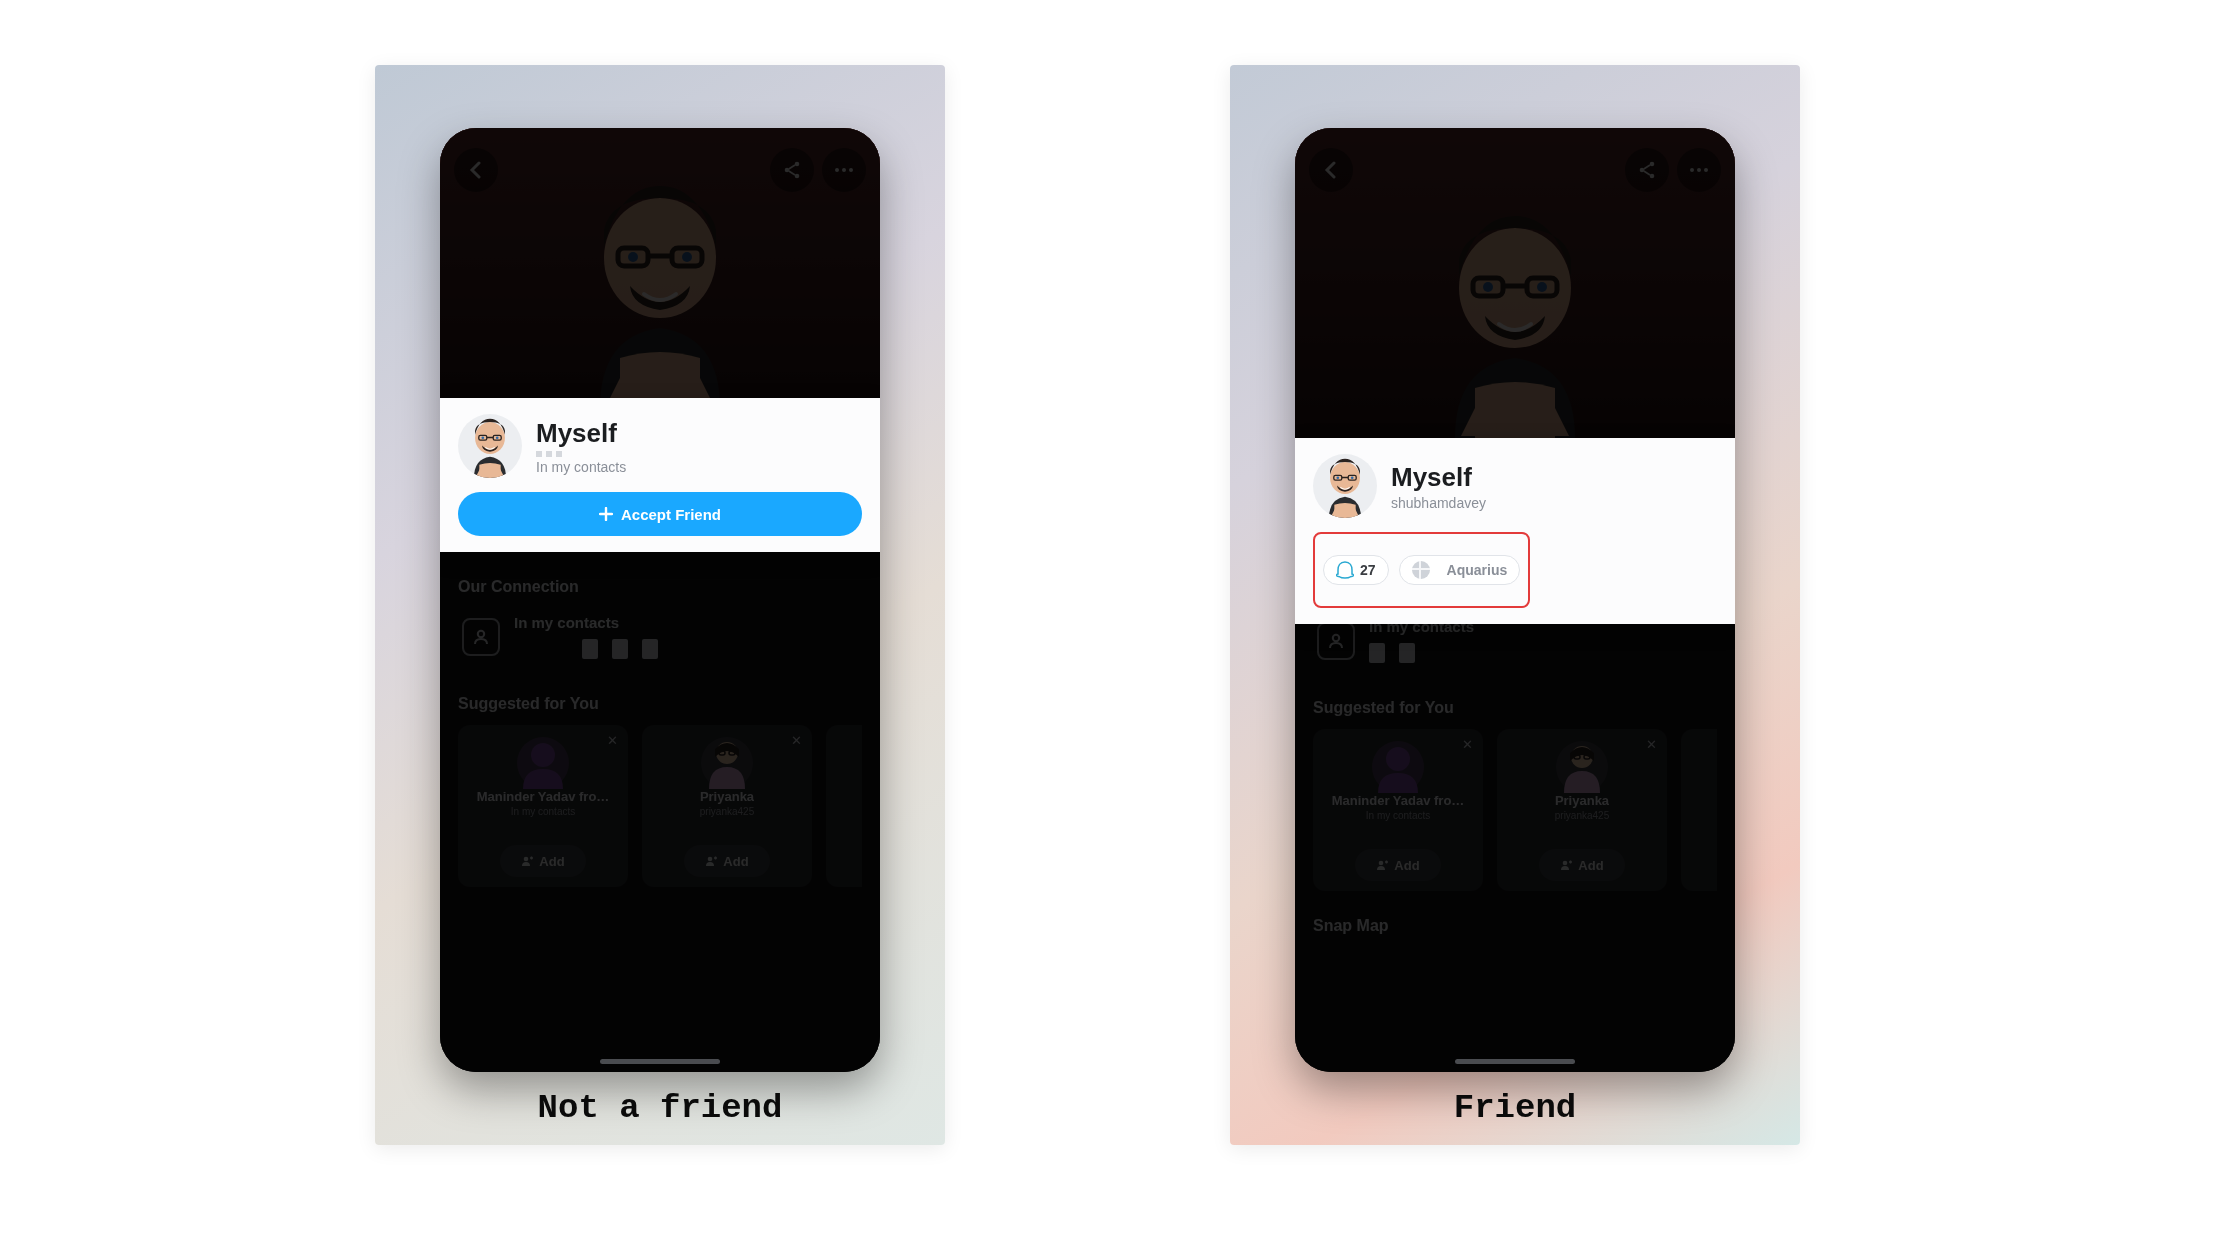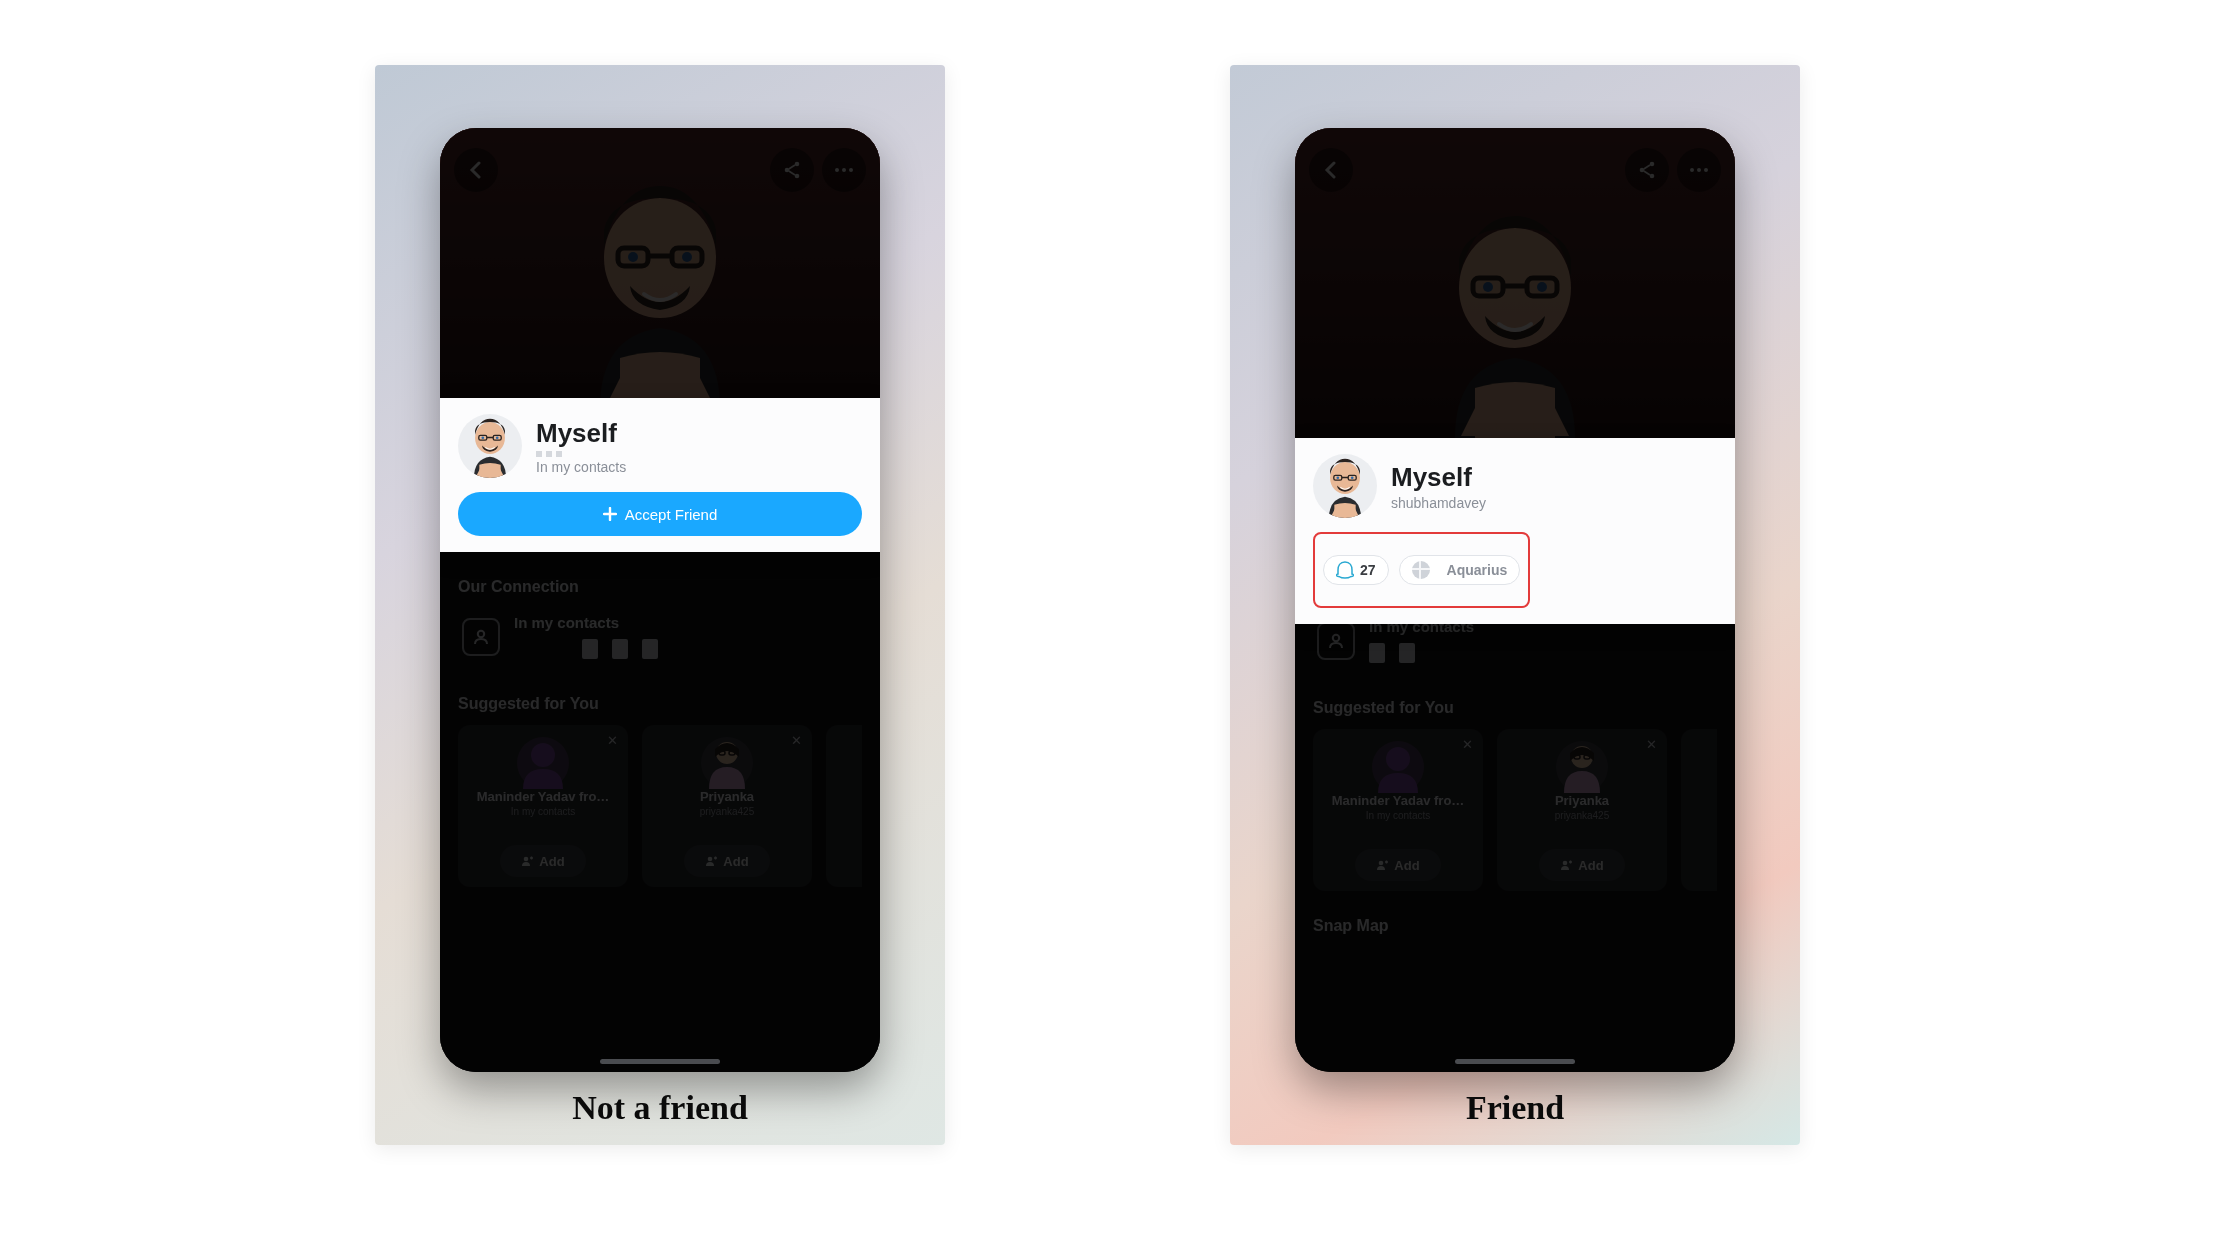--- a/index.html
+++ b/index.html
@@ -92,21 +92,21 @@
   .avatar-sm svg{width:56px;height:64px;}
   .name{font-size:26px;font-weight:800;color:#1b1d20;}
   .sub{font-size:14px;color:#8a8f98;margin-top:2px; display:flex; align-items:center; gap:6px;}
   .sub .dots{display:inline-flex;gap:4px;}
   .sub .dots i{width:6px;height:6px;background:#d5d8dd;display:inline-block;}
 
   .accept-btn{
     margin-top:14px;
     height:44px;border-radius:22px;
     background:#1aa8ff;
-    color:#fff;font-weight:400;font-size:15px;
+    color:#fff;font-weight:700;font-size:15px;
     display:flex;align-items:center;justify-content:center;gap:8px;
   }
 
   .badges{
     margin-top:14px;
     display:flex;gap:10px;
     border:2px solid #e33b3b;
     border-radius:8px;
     padding:21px 8px;
     width:fit-content;
@@ -166,21 +166,21 @@
     font-size:13px;color:#e5e5e5;font-weight:700;
   }
 
   .snapmap{margin-top:26px;}
   .sm-row{display:flex;align-items:center;gap:14px;padding:6px 0;}
   .sm-ic{width:40px;height:40px;border-radius:50%;border:2px solid #cfd2d7;display:flex;align-items:center;justify-content:center;color:#cfd2d7;}
 
   .caption{
     position:absolute;left:0;right:0;bottom:18px;
     text-align:center;
-    font-family: Liberation Serif, serif;
+    font-family: Liberation Mono, monospace;
     font-weight:700;font-size:34px;color:#0a0a0a;
   }
 
   .homebar{position:absolute;bottom:8px;left:50%;transform:translateX(-50%);width:120px;height:5px;border-radius:3px;background:#4a4c50;z-index:12;}
 </style>
 </head>
 <body>
 
 <svg width="0" height="0" style="position:absolute">
   <defs>

